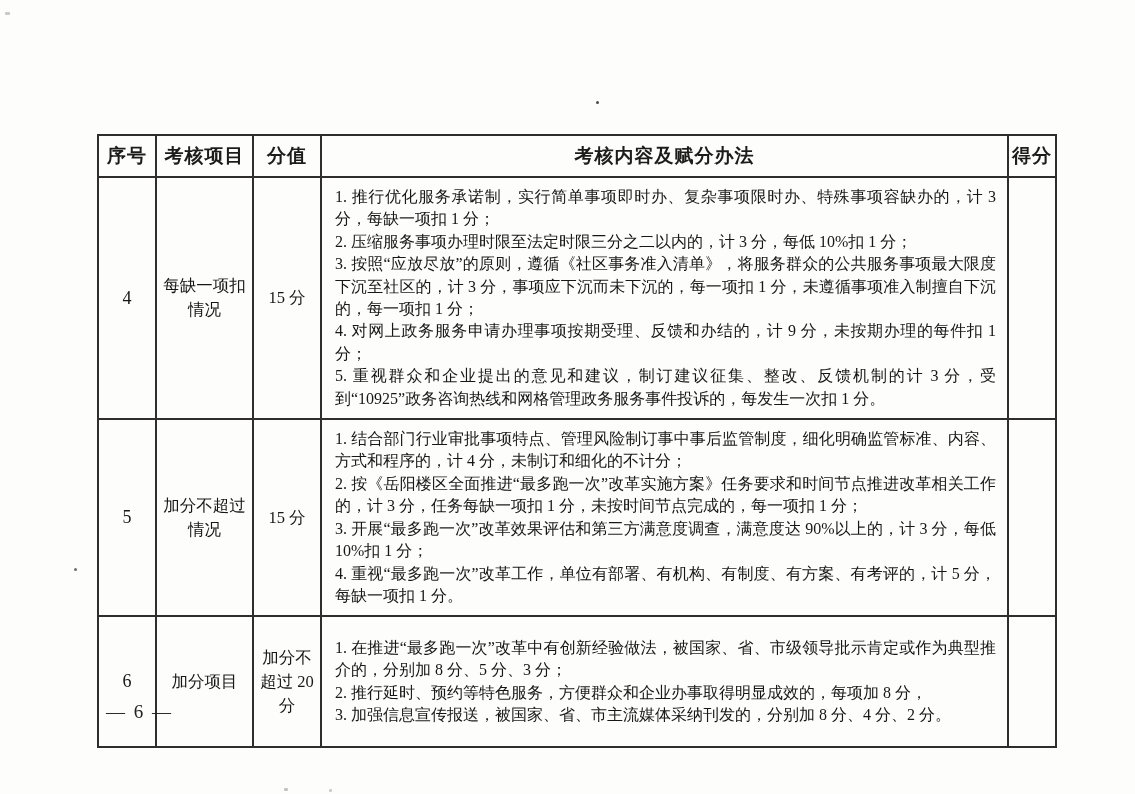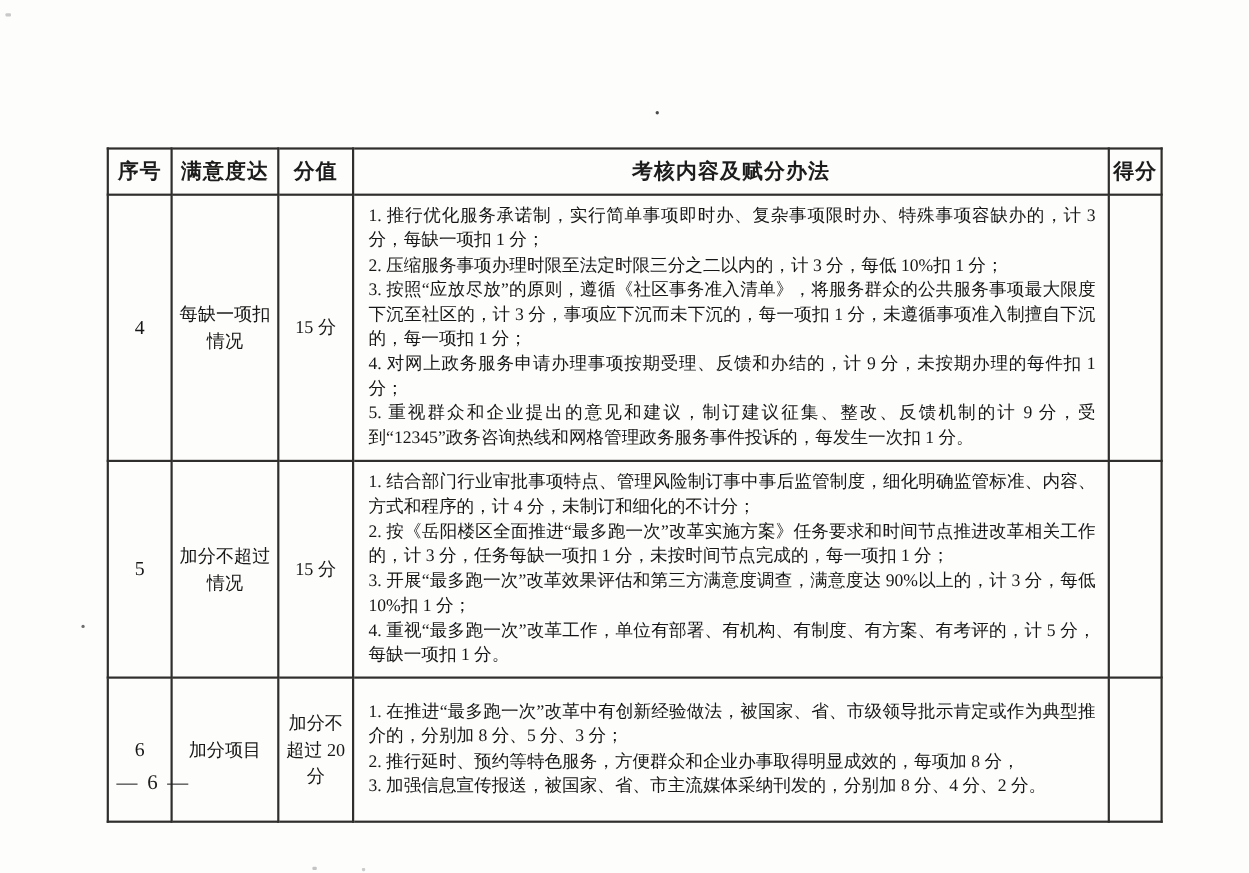--- a/index.html
+++ b/index.html
@@ -85,40 +85,40 @@
     <colgroup>
       <col class="c-idx">
         <col class="c-item">
         <col class="c-sval">
         <col class="c-crit">
         <col class="c-got">
     </colgroup>
     <thead>
       <tr>
         <th>序号</th>
-        <th>满意度达</th>
+        <th>考核项目</th>
         <th>分值</th>
         <th>考核内容及赋分办法</th>
         <th>得分</th>
       </tr>
     </thead>
     <tbody>
       <tr class="row-a">
         <td class="idx">4</td>
         <td class="item">
           <div>每缺一项扣</div>
           <div>情况</div>
         </td>
         <td class="sval">15 分</td>
         <td class="crit">
           <p>1. 推行优化服务承诺制，实行简单事项即时办、复杂事项限时办、特殊事项容缺办的，计 3 分，每缺一项扣 1 分；</p>
           <p>2. 压缩服务事项办理时限至法定时限三分之二以内的，计 3 分，每低 10%扣 1 分；</p>
           <p>3. 按照“应放尽放”的原则，遵循《社区事务准入清单》，将服务群众的公共服务事项最大限度下沉至社区的，计 3 分，事项应下沉而未下沉的，每一项扣 1 分，未遵循事项准入制擅自下沉的，每一项扣 1 分；</p>
           <p>4. 对网上政务服务申请办理事项按期受理、反馈和办结的，计 9 分，未按期办理的每件扣 1 分；</p>
-          <p>5. 重视群众和企业提出的意见和建议，制订建议征集、整改、反馈机制的计 9 分，受到“12345”政务咨询热线和网格管理政务服务事件投诉的，每发生一次扣 1 分。</p>
+          <p>5. 重视群众和企业提出的意见和建议，制订建议征集、整改、反馈机制的计 3 分，受到“10925”政务咨询热线和网格管理政务服务事件投诉的，每发生一次扣 1 分。</p>
         </td>
         <td class="got"></td>
       </tr>
       <tr class="row-b">
         <td class="idx">5</td>
         <td class="item">
           <div>加分不超过</div>
           <div>情况</div>
         </td>
         <td class="sval">15 分</td>

